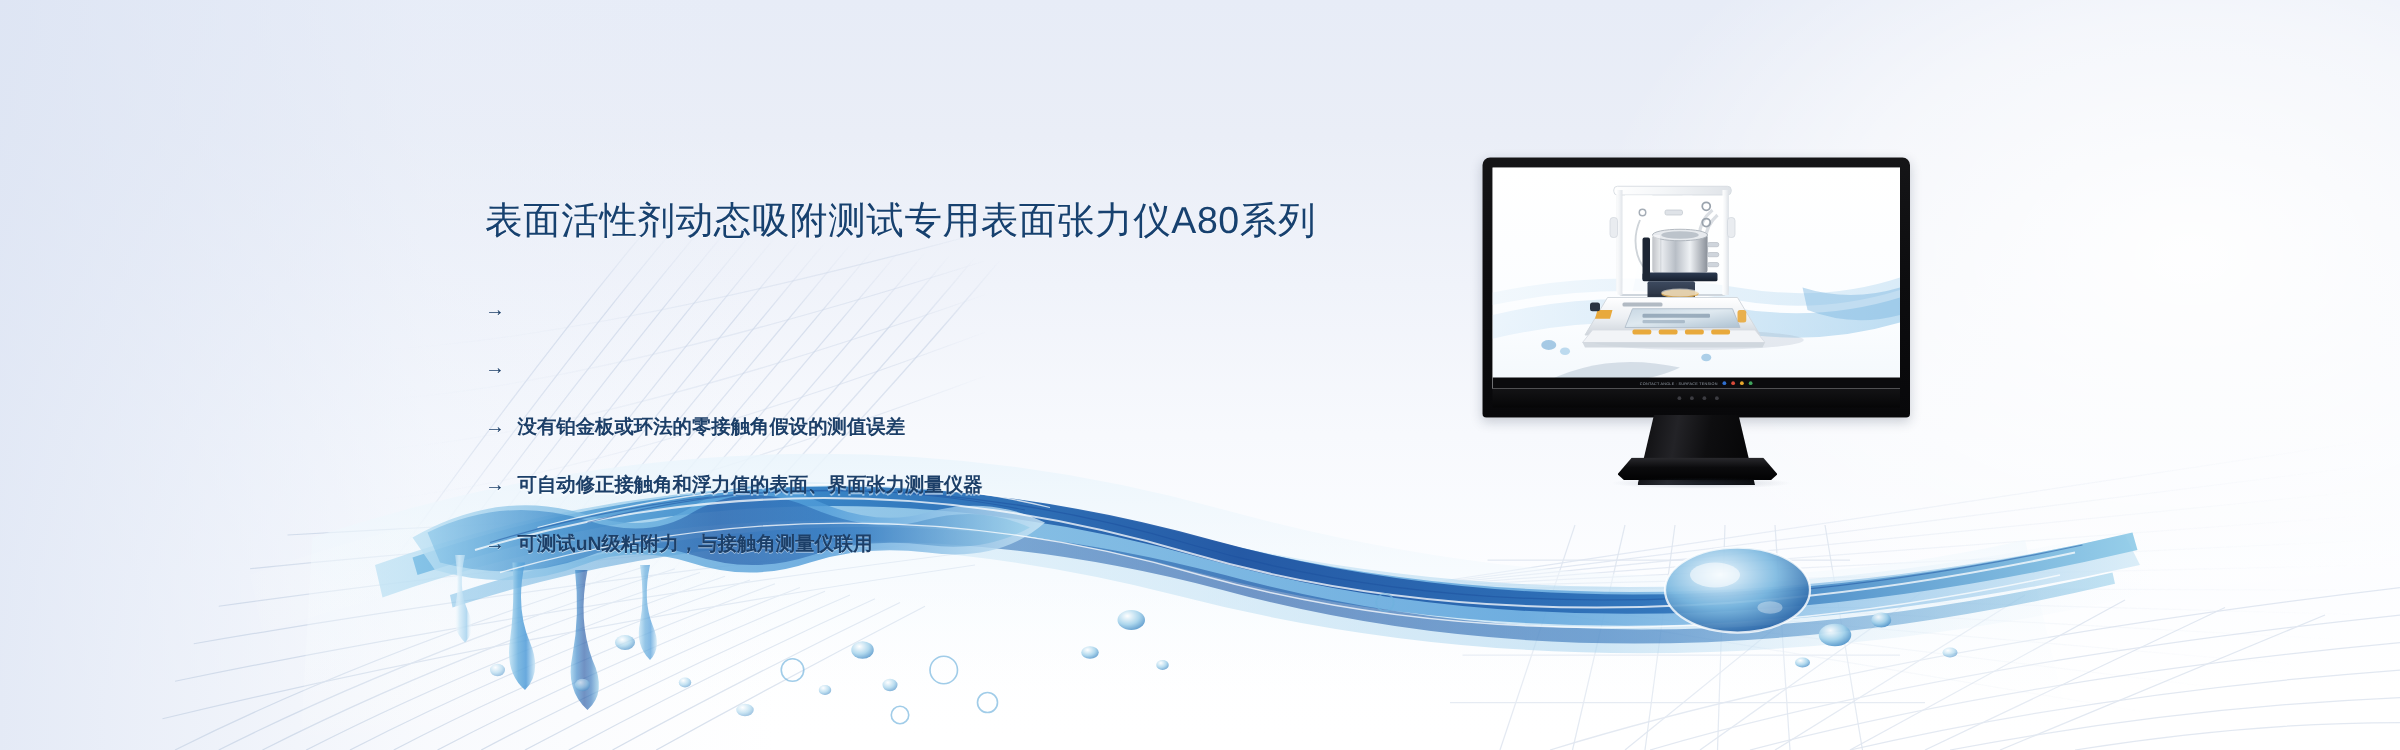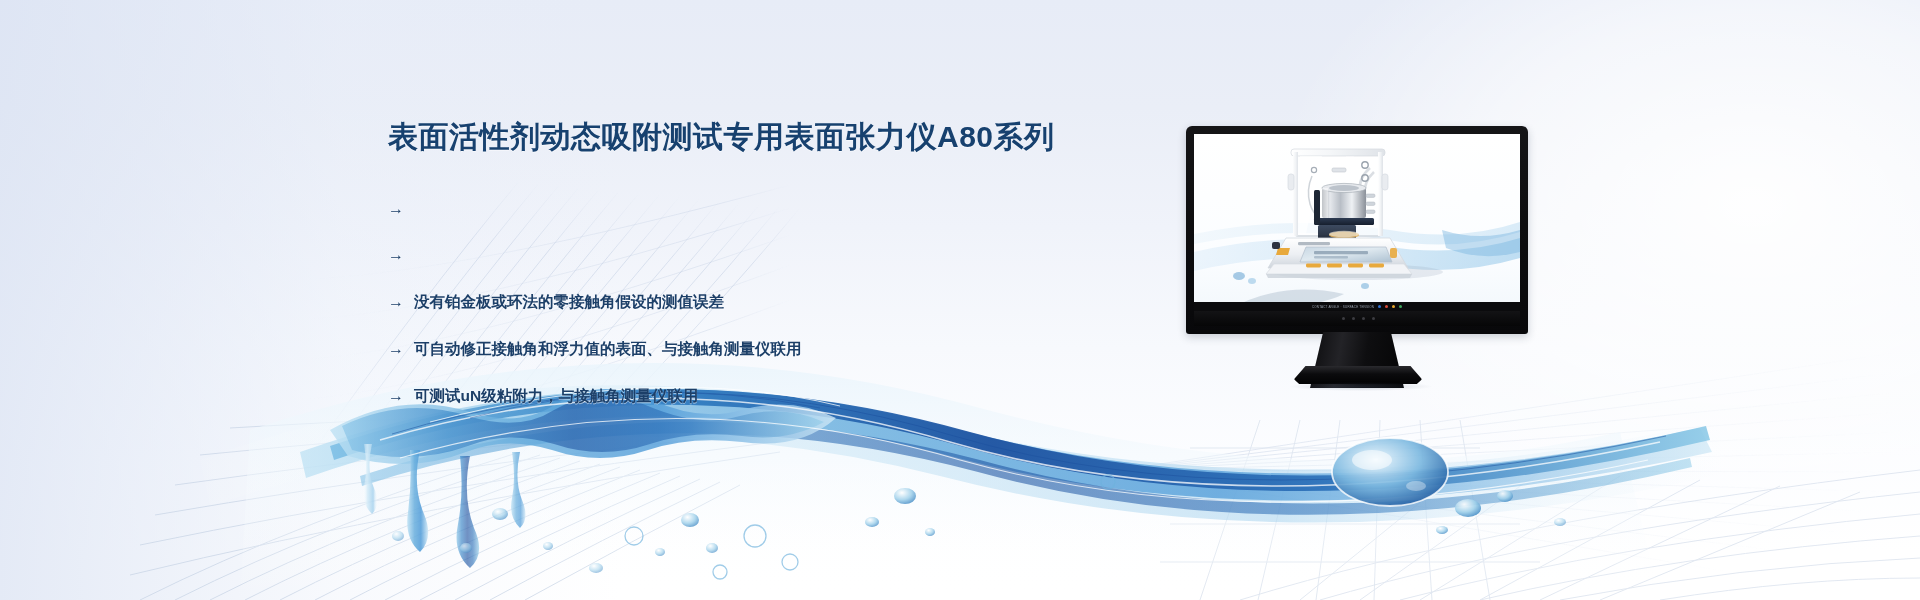--- a/index.html
+++ b/index.html
@@ -45,25 +45,26 @@
 
   
   #copy {
     position:absolute;
     left:388px; top:118px;
     width:760px;
   }
   #headline {
     color:#17416f;
     font-size:30px;
-    font-weight:700;
+    font-weight:400;
     letter-spacing:.5px;
     line-height:1.25;
     white-space:nowrap;
     text-shadow:0 1px 0 rgba(255,255,255,.55);
+    margin-top:40px;
   }
   #bullets { margin-top:42px; }
   .bullet {
     display:flex;
     align-items:baseline;
     color:#1c3f68;
     font-size:15.5px;
     font-weight:700;
     line-height:1.35;
     margin-bottom:25px;
@@ -379,21 +380,21 @@
         <span class="arrow">→</span>
       </li>
 
       <li class="bullet">
         <span class="arrow">→</span>
         <span>没有铂金板或环法的零接触角假设的测值误差</span>
       </li>
 
       <li class="bullet">
         <span class="arrow">→</span>
-        <span>可自动修正接触角和浮力值的表面、与接触角测量仪联用</span>
+        <span>可自动修正接触角和浮力值的表面、界面张力测量仪器</span>
       </li>
 
       <li class="bullet">
         <span class="arrow">→</span>
         <span>可测试uN级粘附力，与接触角测量仪联用</span>
       </li>
 
     </ul>
   </div>
 

